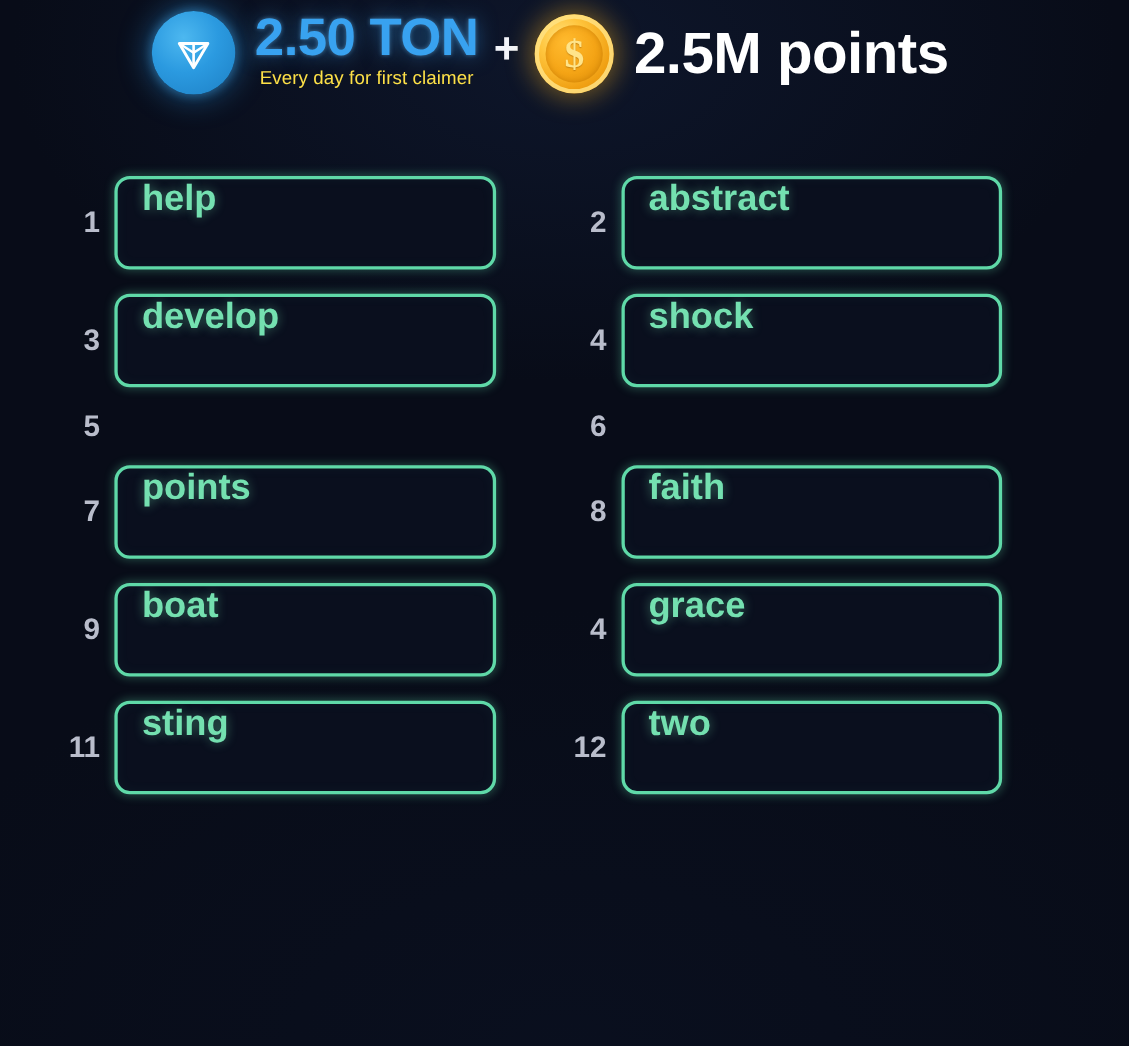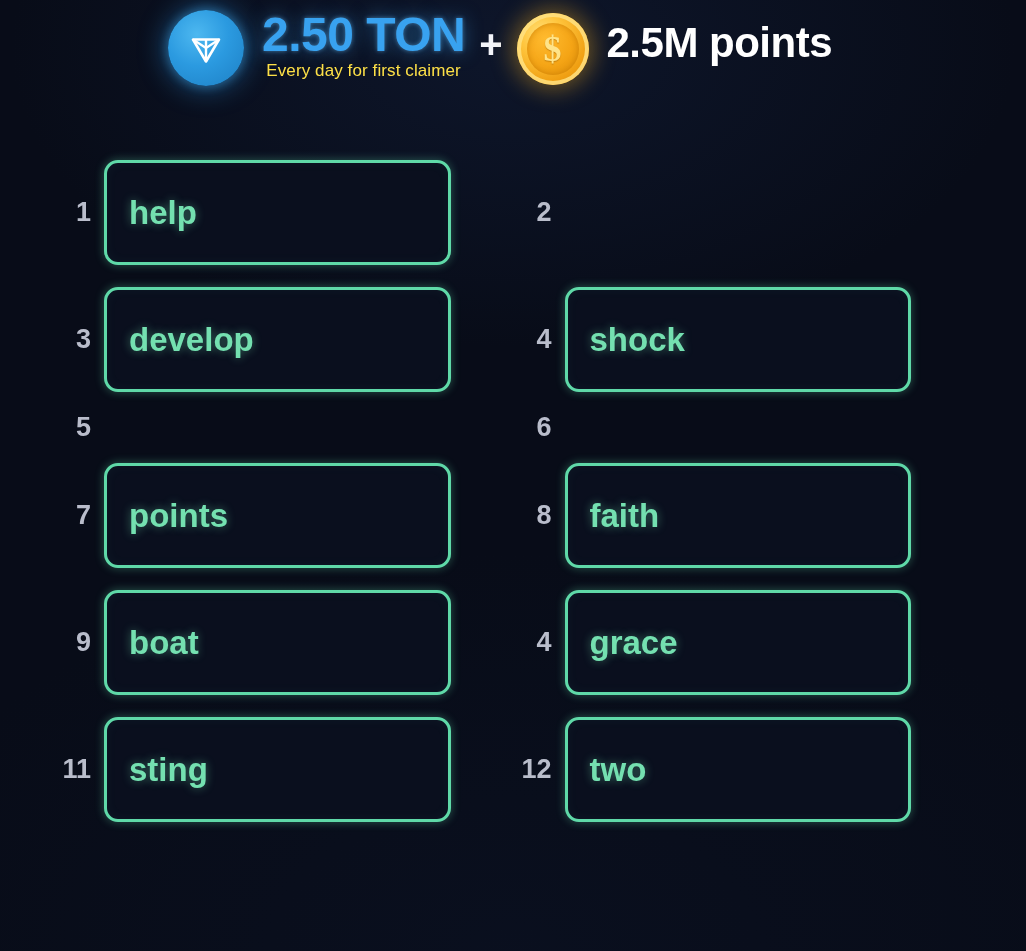--- a/index.html
+++ b/index.html
@@ -124,21 +124,21 @@
   .coin-dollar {
     font-size: 36px;
     font-weight: bold;
     color: #ffe489;
     line-height: 1;
     font-family: "Liberation Serif", serif;
     text-shadow: 0 1px 1px rgba(150,90,0,0.5);
   }
 
   .points-text {
-    font-size: 42px;
+    font-size: 53px;
     font-weight: bold;
     color: #ffffff;
     margin-left: 18px;
     line-height: 1;
     padding-top: 14px;
     letter-spacing: -0.5px;
     white-space: nowrap;
   }
 
   
@@ -166,26 +166,25 @@
     text-align: right;
     font-size: 27px;
     font-weight: bold;
     color: #b9bdcb;
     flex: 0 0 auto;
     line-height: 1;
   }
 
   .word-box {
     flex: 1 1 auto;
-    height: 105px;
+    height: 85px;
     border: 3px solid #5fd9a8;
     border-radius: 14px;
     background: #0a0f1e;
     display: flex;
-    align-items: center;
     padding-left: 22px;
     box-sizing: border-box;
     box-shadow: 0 0 9px 1px rgba(95,217,168,0.30),
                 inset 0 0 12px rgba(95,217,168,0.05);
   }
 
   .word-text {
     font-size: 33px;
     font-weight: bold;
     color: #74e0b0;
@@ -230,20 +229,23 @@
 
   <div class="word-row">
     <div class="word-index">1</div>
     <div class="word-box">
       <span class="word-text">help</span>
     </div>
   </div>
 
   <div class="word-row">
     <div class="word-index">2</div>
+    <div class="word-box">
+      <span class="word-text">abstract</span>
+    </div>
   </div>
 
   <div class="word-row">
     <div class="word-index">3</div>
     <div class="word-box">
       <span class="word-text">develop</span>
     </div>
   </div>
 
   <div class="word-row">

